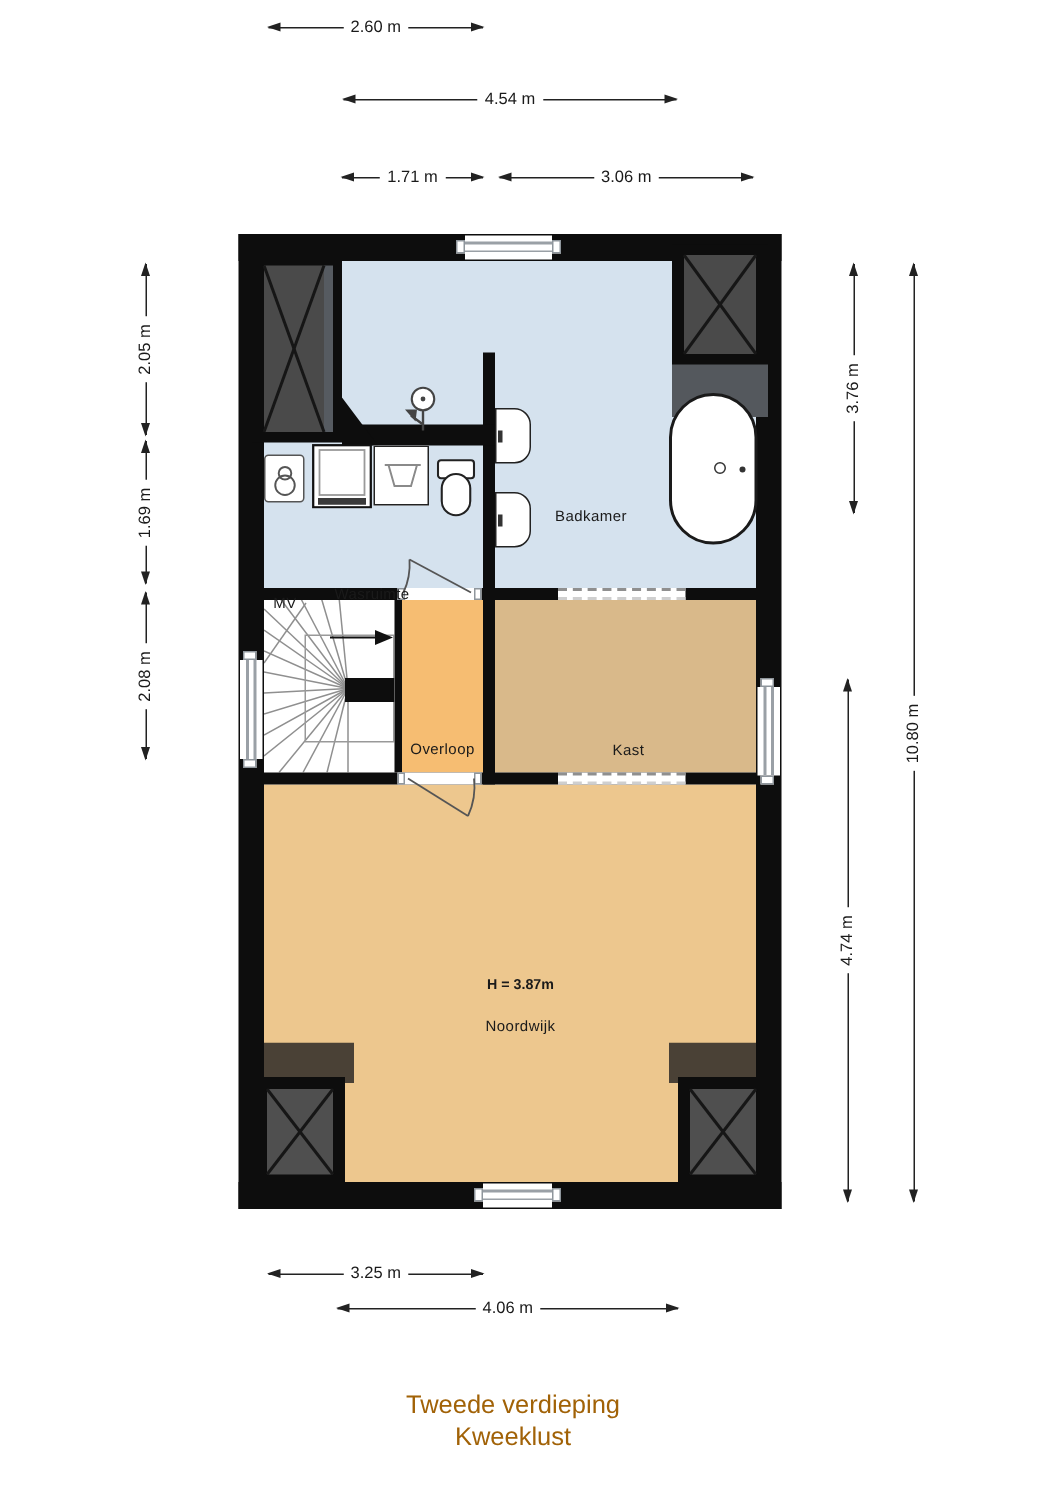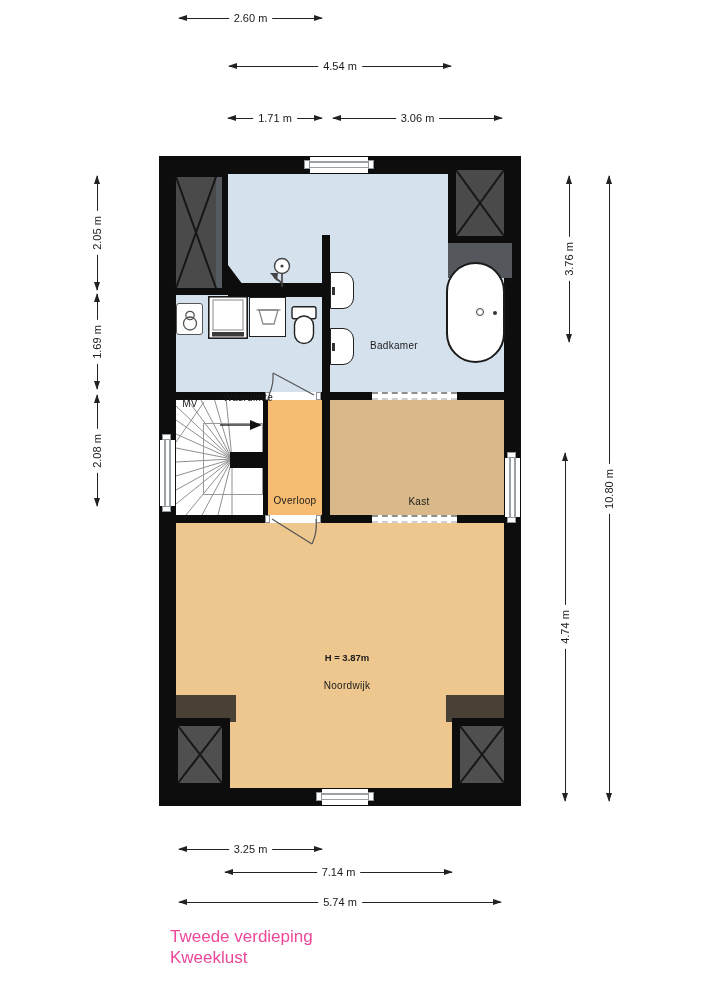--- a/index.html
+++ b/index.html
@@ -35,21 +35,21 @@
   .dim .lbl{position:absolute;left:50%;top:50%;transform:translate(-50%,-50%);background:#fff;
             padding:0 5px;font-size:11px;color:#1a1a1a;white-space:nowrap;}
   .dim .lbl-v{position:absolute;left:50%;top:50%;transform:translate(-50%,-50%) rotate(-90deg);background:#fff;
             padding:0 5px;font-size:11px;color:#1a1a1a;white-space:nowrap;}
   .arr{position:absolute;width:0;height:0;}
   .arr-l{left:0;top:50%;transform:translateY(-50%);border-top:3.2px solid transparent;border-bottom:3.2px solid transparent;border-right:9px solid #222;}
   .arr-r{right:0;top:50%;transform:translateY(-50%);border-top:3.2px solid transparent;border-bottom:3.2px solid transparent;border-left:9px solid #222;}
   .arr-u{top:0;left:50%;transform:translateX(-50%);border-left:3.2px solid transparent;border-right:3.2px solid transparent;border-bottom:9px solid #222;}
   .arr-d{bottom:0;left:50%;transform:translateX(-50%);border-left:3.2px solid transparent;border-right:3.2px solid transparent;border-top:9px solid #222;}
   
-  .title{position:absolute;left:170px;top:926px;width:344px;font-size:17px;line-height:21px;color:#ec4899;}
+  .title{position:absolute;left:170px;top:926px;width:344px;text-align:center;font-size:17px;line-height:21px;color:#a16207;}
 </style>
 </head>
 <body>
 
 <div id="canvas">
 
   <div class="room" style="left:176px;top:174px;width:328px;height:226px;background:#d5e2ee;"></div>
   <div class="room" style="left:268px;top:398px;width:54px;height:117px;background:#f6bd72;"></div>
   <div class="room" style="left:330px;top:398px;width:174px;height:117px;background:#d9b98a;"></div>
   <div class="room" style="left:176px;top:523px;width:328px;height:265px;background:#edc78e;"></div>
@@ -242,27 +242,21 @@
   <div class="dim" style="left:178px;top:843px;width:145px;height:12px;">
     <span class="line-h"></span>
       <span class="arr arr-l"></span>
       <span class="arr arr-r"></span>
     <span class="lbl">3.25 m</span>
   </div>
   <div class="dim" style="left:224px;top:866px;width:229px;height:12px;">
     <span class="line-h"></span>
       <span class="arr arr-l"></span>
       <span class="arr arr-r"></span>
-    <span class="lbl">7.14 m</span>
-  </div>
-  <div class="dim" style="left:178px;top:896px;width:324px;height:12px;">
-    <span class="line-h"></span>
-      <span class="arr arr-l"></span>
-      <span class="arr arr-r"></span>
-    <span class="lbl">5.74 m</span>
+    <span class="lbl">4.06 m</span>
   </div>
 
   <div class="dim" style="left:91px;top:175px;width:12px;height:116px;">
     <span class="line-v"></span>
       <span class="arr arr-u"></span>
       <span class="arr arr-d"></span>
     <span class="lbl-v">2.05 m</span>
   </div>
   <div class="dim" style="left:91px;top:293px;width:12px;height:97px;">
     <span class="line-v"></span>

